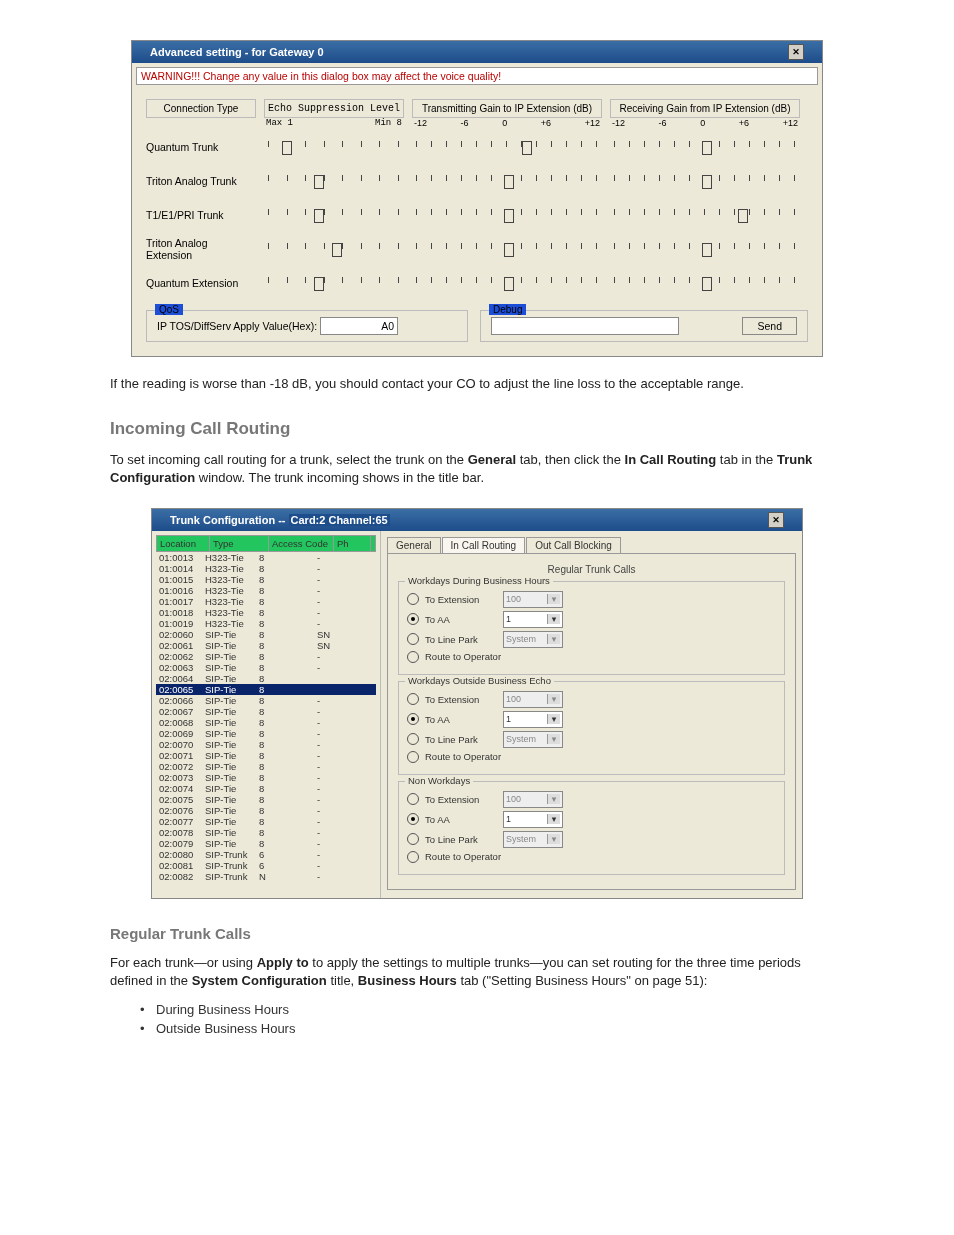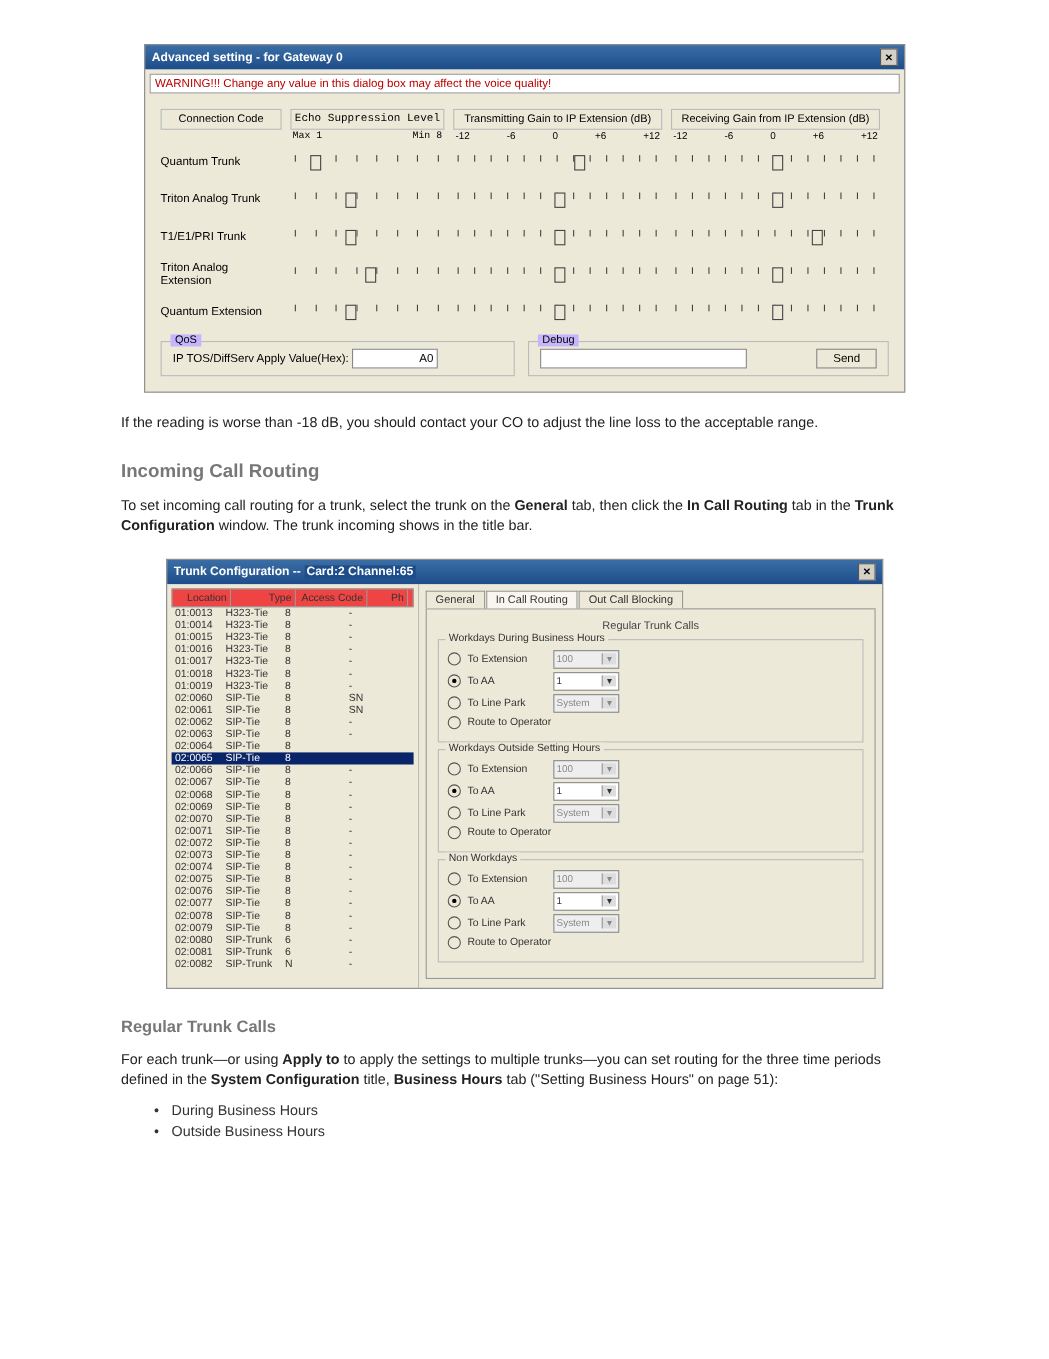--- a/index.html
+++ b/index.html
@@ -1,41 +1,41 @@
 <!DOCTYPE html>
 <html><head>
 <meta charset="utf-8">
 <style>
   body { font-family: Arial, sans-serif; font-size: 12.5px; background: #fff; margin: 0; padding: 40px 55px; color: #333; }
   .dialog { border: 1px solid #888; background: #ece9d8; position: relative; margin: 0 auto 18px auto; }
   .d1 { width: 690px; }
   .d2 { width: 650px; margin-top: 20px; }
-  .titlebar { background: linear-gradient(#3b6ea5,#1d4d8a); color: #fff; font-weight: bold; font-size: 11px; padding: 3px 6px; display: flex; justify-content: space-between; align-items: center; }
+  .titlebar { background: linear-gradient(#3b6ea5,#1d4d8a); color: #fff; font-weight: bold; font-size: 11px; padding: 3px 18px; display: flex; justify-content: space-between; align-items: center; }
   .titlebar .x { background: #d4d0c8; color:#000; width:14px; height:14px; display:flex;align-items:center;justify-content:center; font-size:9px; border:1px solid #555;}
   .warning { border:1px solid #999; margin:4px; padding:2px 4px; font-size:10.5px; color:#b00; background:#fff; }
   .panel { padding: 10px 14px 14px 14px; font-size:10.5px; color:#000; }
   .cols { display:flex; gap:8px; }
   .colhdr { border:1px solid #bbb; text-align:center; padding:3px 0; background:#ece9d8; font-size:10px; }
   .colA { width:110px; } .colB { width:140px;font-family:Liberation Mono, monospace; } .colC { width:190px; } .colD { width:190px; }
   .rowlbl { height:34px; display:flex; align-items:center; }
   .sliderrow { height:34px; position:relative; }
   .ticks { position:absolute; left:4px; right:4px; top:14px; height:1px; }
   .tick { position:absolute; top:-3px; width:1px; height:6px; background:#444; }
   .thumb { position:absolute; top:11px; width:8px; height:12px; background:#ece9d8; border:1px solid #444; }
   .scalelabels { display:flex; justify-content:space-between; font-size:9px; padding:0 2px; margin-bottom:2px; }
   .btn { border:1px solid #888; background:#ece9d8; padding:2px 14px; font-size:10.5px; }
   .fieldset { border:1px solid #bbb; margin-top:10px; padding:6px 10px; position:relative; }
-  .legend { position:absolute; top:-7px; left:8px; background:#c4b5fd; padding:0 4px; font-size:10px; }
+  .legend { position:absolute; top:-7px; left:8px; background:#1d4ed8; padding:0 4px; font-size:10px; }
   .inp { border:1px solid #888; background:#fff; height:16px; width:70px; text-align:right; padding:0 3px; font-size:10.5px; }
   .bodytext { font-size:13px; color:#222; line-height:1.4; margin:12px 55px; }
   .heading { font-size:17px; font-weight:bold; color:#777; margin:26px 55px 4px 55px; }
   
   .d2body { display:flex; font-size:10px; }
   .listpane { width:220px; border-right:1px solid #bbb; padding:4px; }
-  .listhdr { display:flex; background:#ef4444; border:1px solid #999;text-align:right; }
+  .listhdr { display:flex; background:#22c55e; border:1px solid #999; }
   .listhdr span { border-right:1px solid #999; padding:2px 3px; font-size:9.5px; }
   .lh1{width:46px;} .lh2{width:52px;} .lh3{width:58px;} .lh4{width:30px;}
   .listrows { font-size:9.5px; }
   .listrows div { display:flex; padding:0 3px; }
   .listrows div.sel { background:#0a246a; color:#fff; }
   .listrows span { display:inline-block; } 
   .lc1{width:46px;} .lc2{width:54px;} .lc3{width:58px;} .lc4{width:30px;}
   .tabstrip { display:flex; margin:6px 0 0 6px; font-size:10px; }
   .tab { border:1px solid #999; border-bottom:none; padding:2px 8px; background:#ece9d8; margin-right:1px; }
   .tab.active { background:#f8f6ee; font-weight:normal; position:relative; z-index:2; }
@@ -59,21 +59,21 @@
 
 <div class="dialog d1">
   <div class="titlebar">
     <span>Advanced setting - for Gateway 0</span>
     <span class="x">✕</span>
   </div>
   <div class="warning">WARNING!!! Change any value in this dialog box may affect the voice quality!</div>
   <div class="panel">
     <div class="cols">
       <div class="colA">
-        <div class="colhdr">Connection Code</div>
+        <div class="colhdr">Connection Type</div>
       </div>
       <div class="colB">
         <div class="colhdr">Echo Suppression Level</div>
         <div class="scalelabels">
           <span>Max 1</span>
           <span>Min 8</span>
         </div>
       </div>
       <div class="colC">
         <div class="colhdr">Transmitting Gain to IP Extension (dB)</div>
@@ -610,21 +610,21 @@
                   <span>System</span>
                   <span class="arr">▾</span>
                 </span>
   </div>
     <div class="optrow">
                 <span class="radio"></span>
                 <span>Route to Operator</span>
               </div>
             </div>
             <div class="grp">
-              <span class="gl">Workdays Outside Setting Hours</span>
+              <span class="gl">Workdays Outside Business Echo</span>
     <div class="optrow">
     <span class="radio "></span>
     <span style="width:72px">To Extension</span>
     <span class="combo disabled">
                   <span>100</span>
                   <span class="arr">▾</span>
                 </span>
   </div>
               <div class="optrow">
     <span class="radio checked"></span>

